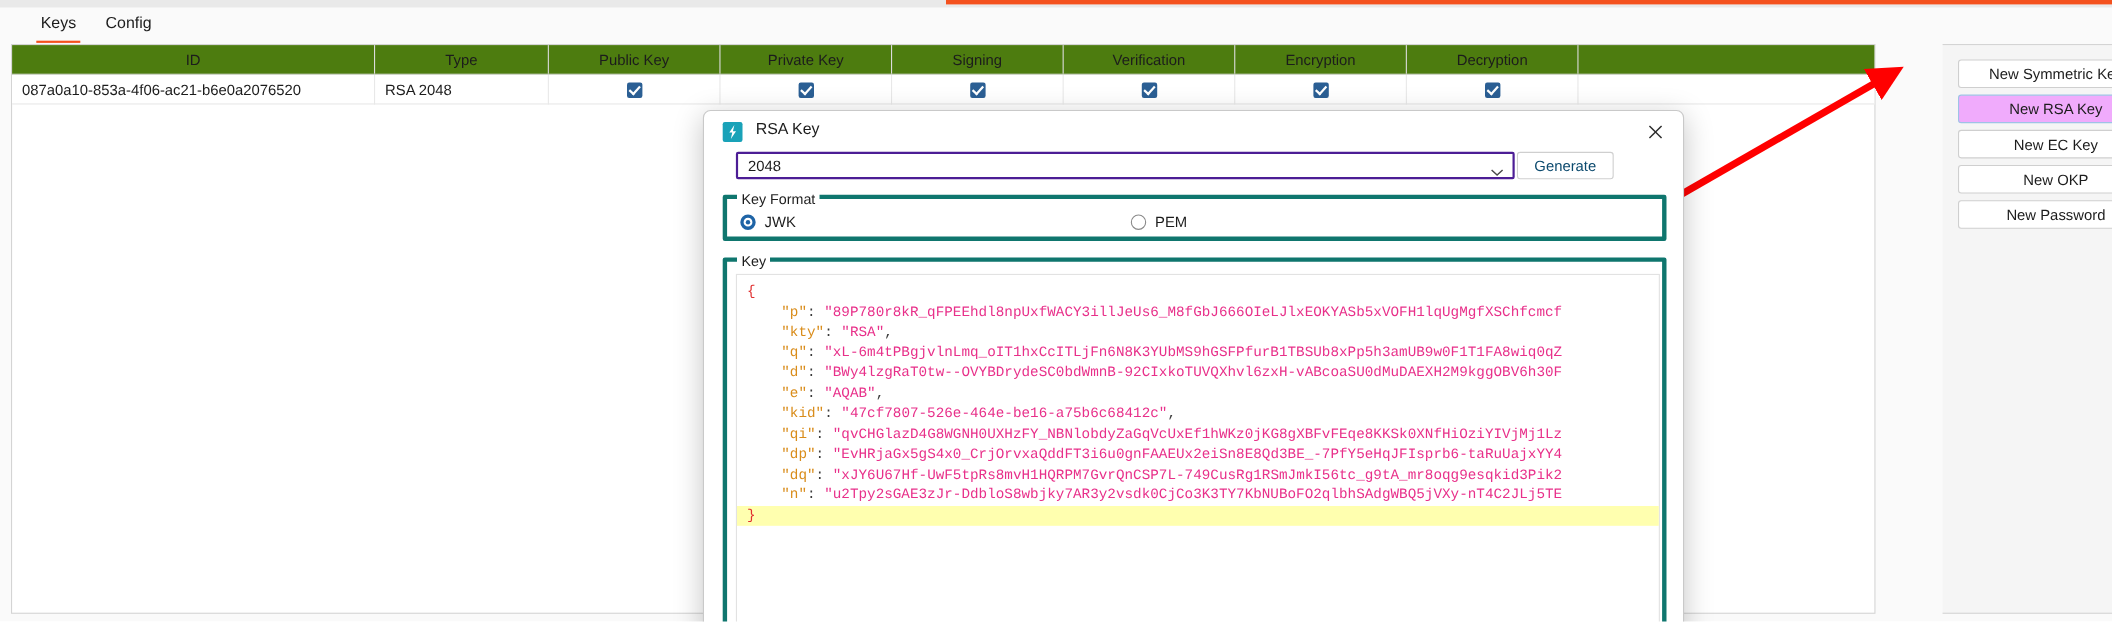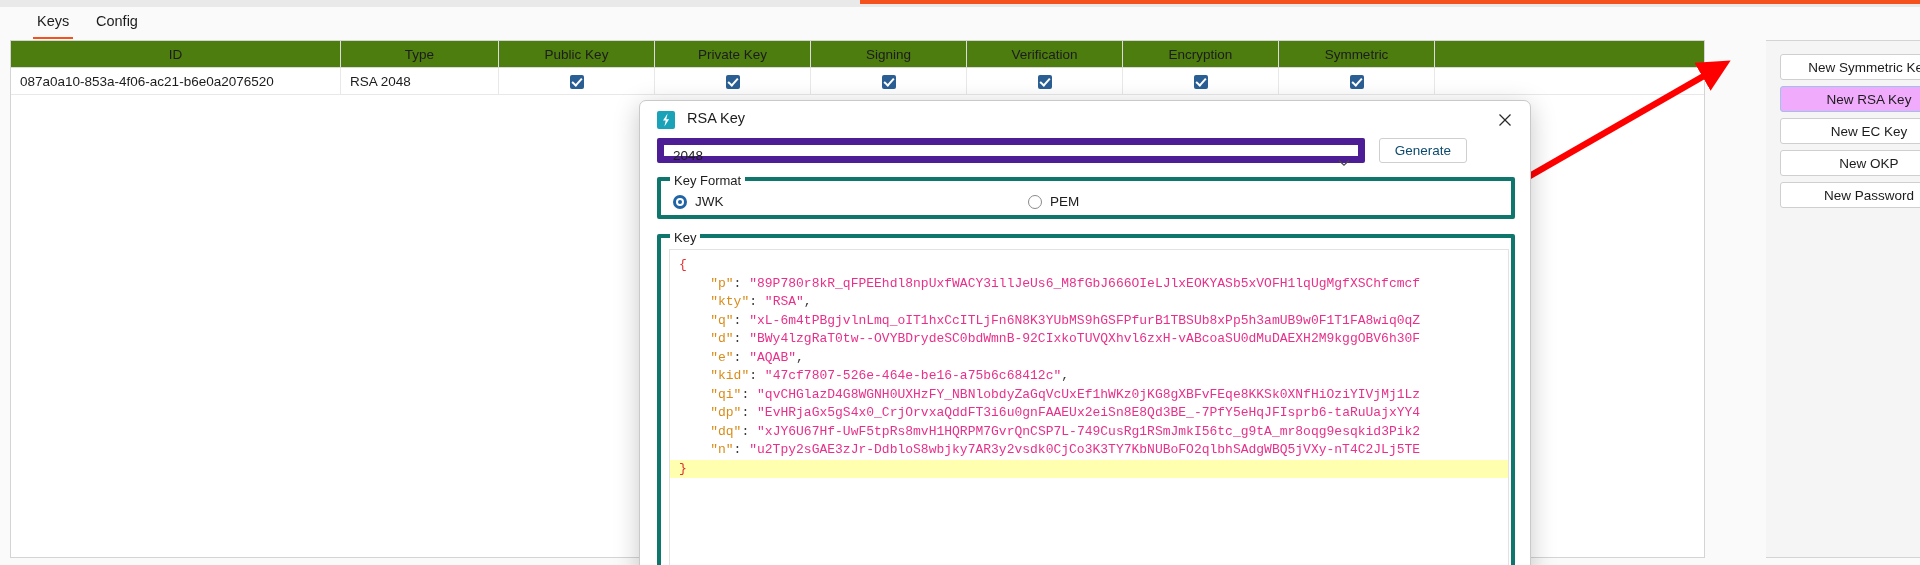--- a/index.html
+++ b/index.html
@@ -110,22 +110,22 @@
   }
   .dlg-close {
     position:absolute; right:12px; top:7px; width:26px; height:24px;
     display:flex; align-items:center; justify-content:center; cursor:default;
   }
 
   .dlg-body { position:absolute; left:0; top:37px; width:892px; height:443px; }
 
   .size-row { position:absolute; left:17px; top:0px; width:858px; height:25px; }
   .combobox {
-    position:absolute; left:0; top:0; width:708px; height:25px;
-    background:#fff; border:7px solid #4c1d95; border-radius:2px; box-sizing:border-box;
+    position:absolute; left:12px; top:0; width:708px; height:25px;
+    background:#fff; border:2px solid #4c1d95; border-radius:2px; box-sizing:border-box;
   }
   .combobox .val {
     position:absolute; left:9px; top:3px; font-size:13.5px; color:#1c1c1c;
   }
   .combobox .chev { position:absolute; right:8px; top:8px; }
   .gen-btn {
     position:absolute; left:722px; top:0; width:88px; height:25px;
     background:#fff; border:1px solid #cfcfcf; border-radius:3px; box-sizing:border-box;
     display:flex; align-items:center; justify-content:center;
     font-size:13.5px; color:#0c4a6e; cursor:default;
@@ -197,21 +197,21 @@
     <div class="table">
 
       <div class="thead">
         <div class="th col-id">ID</div>
         <div class="th col-type">Type</div>
         <div class="th col-ck">Public Key</div>
         <div class="th col-ck">Private Key</div>
         <div class="th col-ck">Signing</div>
         <div class="th col-ck">Verification</div>
         <div class="th col-ck">Encryption</div>
-        <div class="th col-ck">Symmetric</div>
+        <div class="th col-ck">Decryption</div>
       </div>
 
       <div class="trow">
         <div class="td col-id l">087a0a10-853a-4f06-ac21-b6e0a2076520</div>
         <div class="td col-type l">RSA 2048</div>
         <div class="td col-ck c">
           <span class="checkbox"></span>
         </div>
         <div class="td col-ck c">
           <span class="checkbox"></span>

